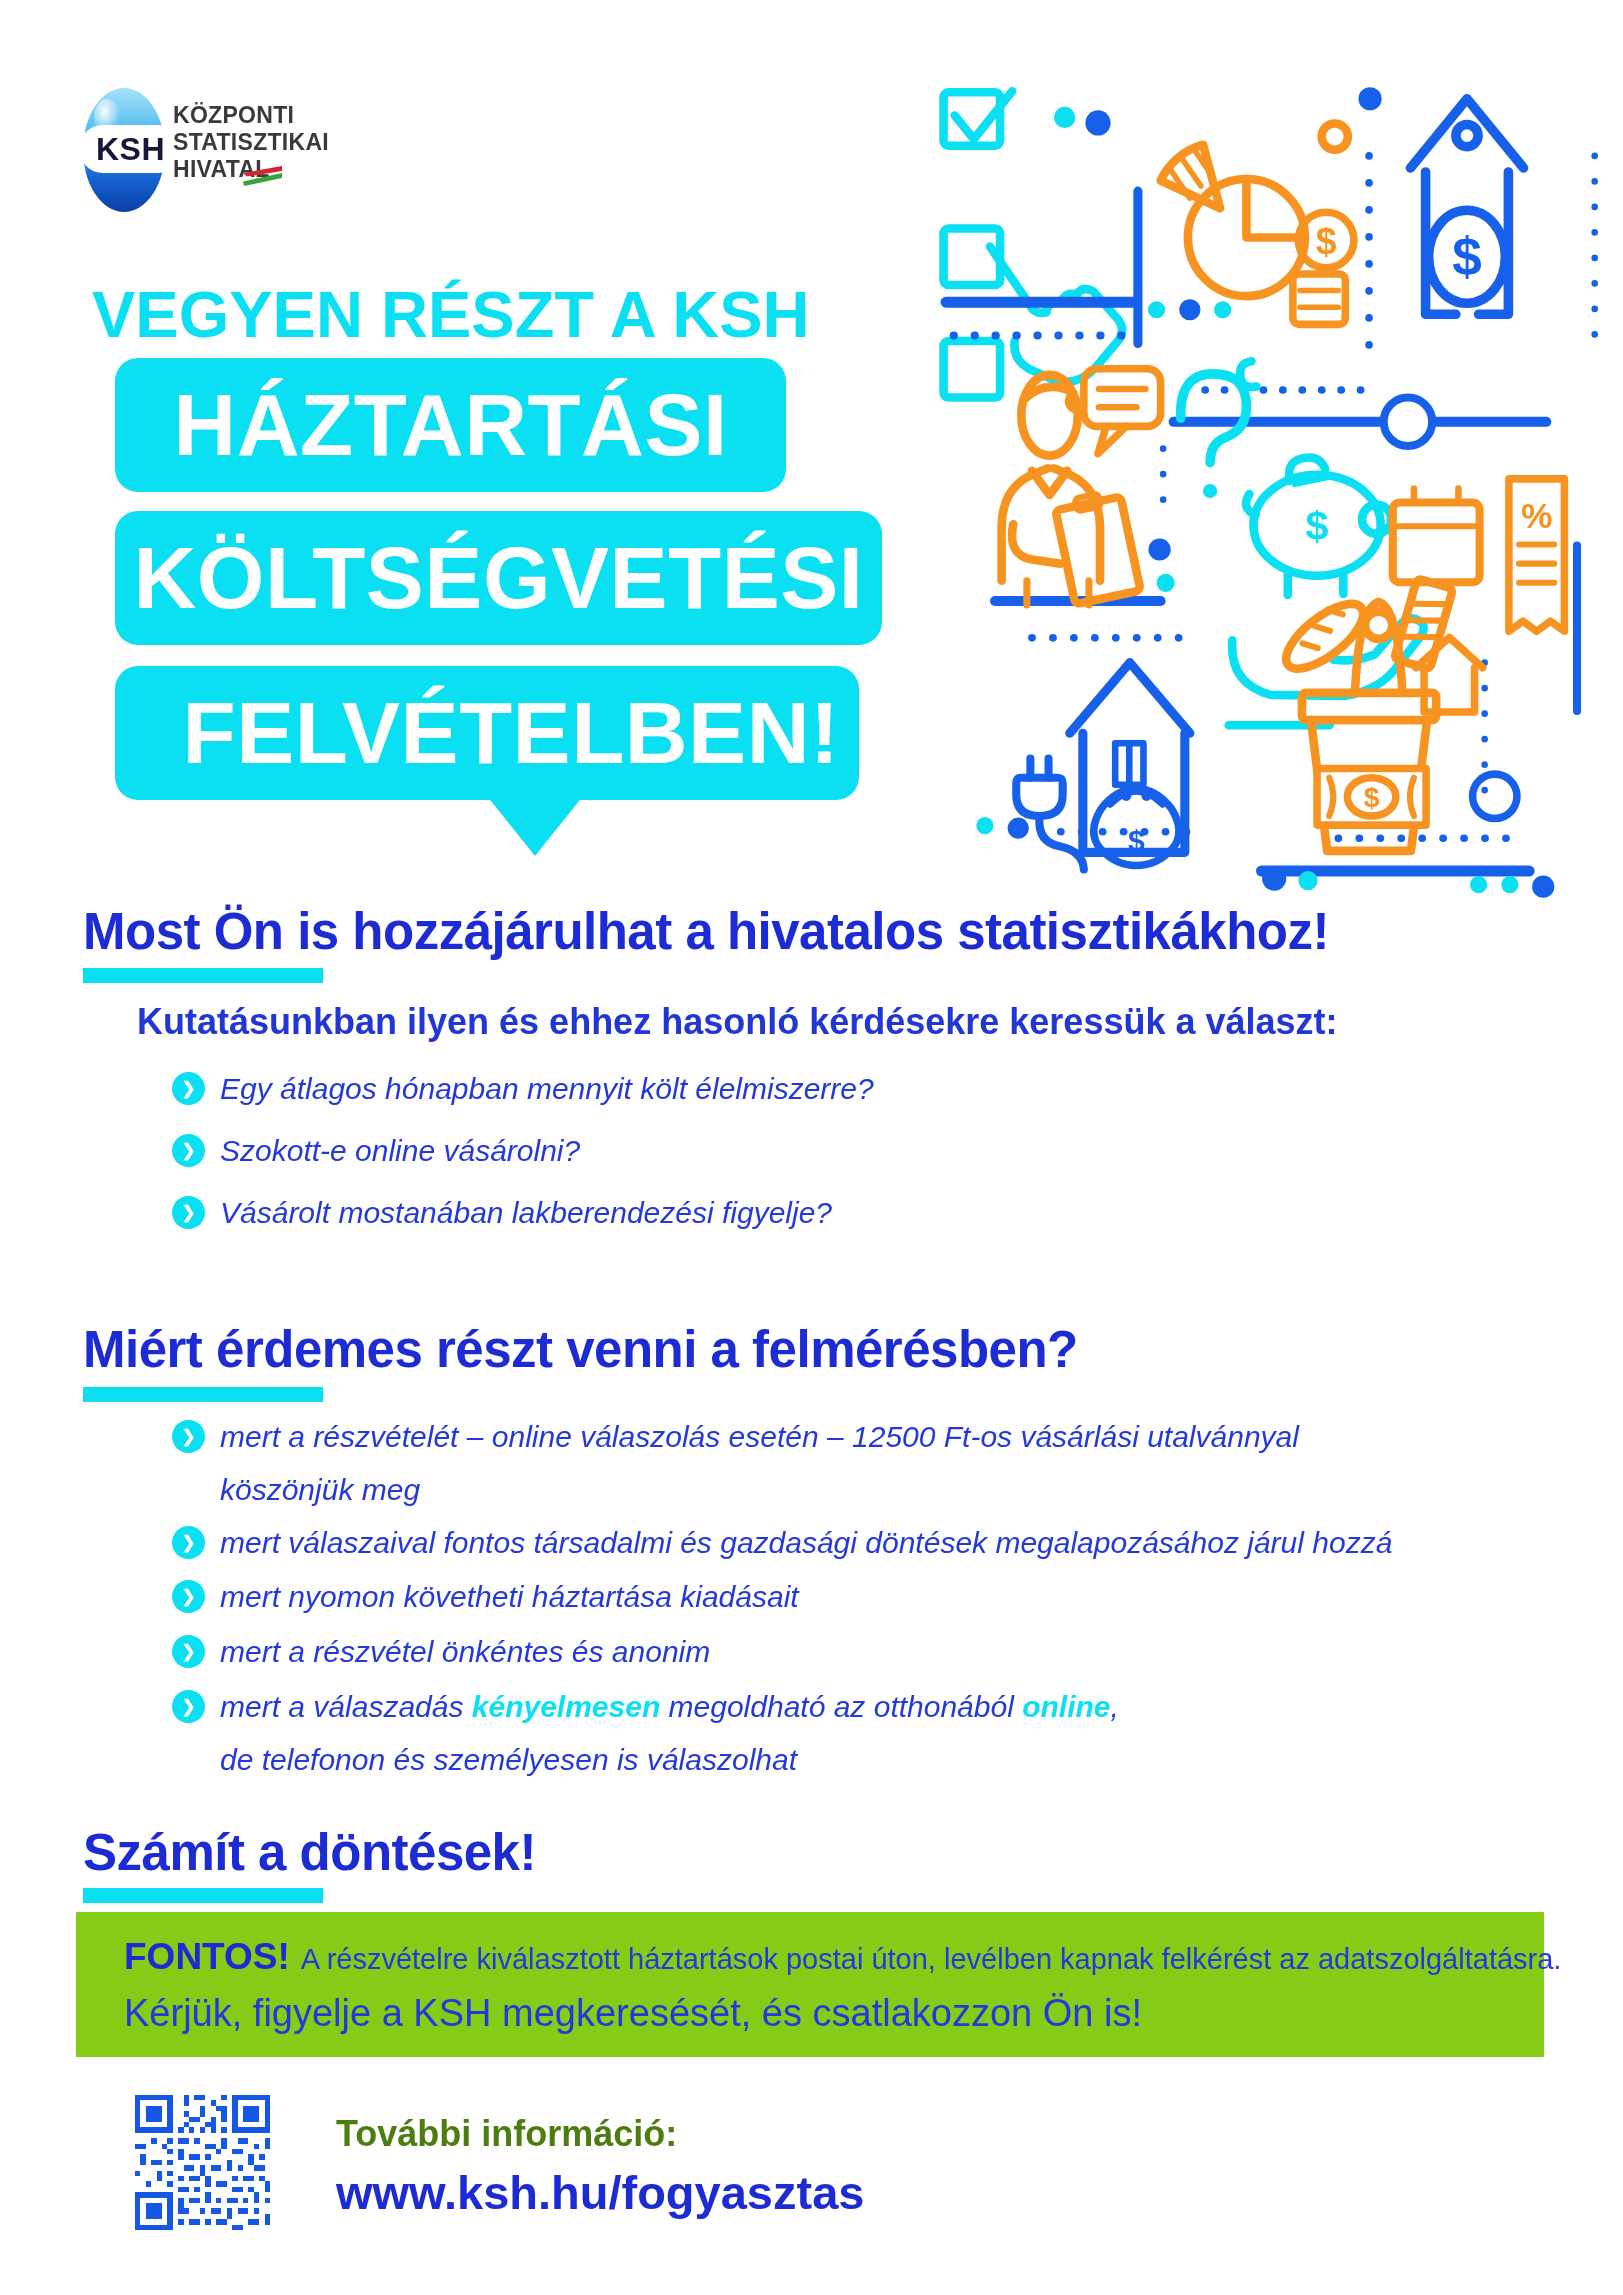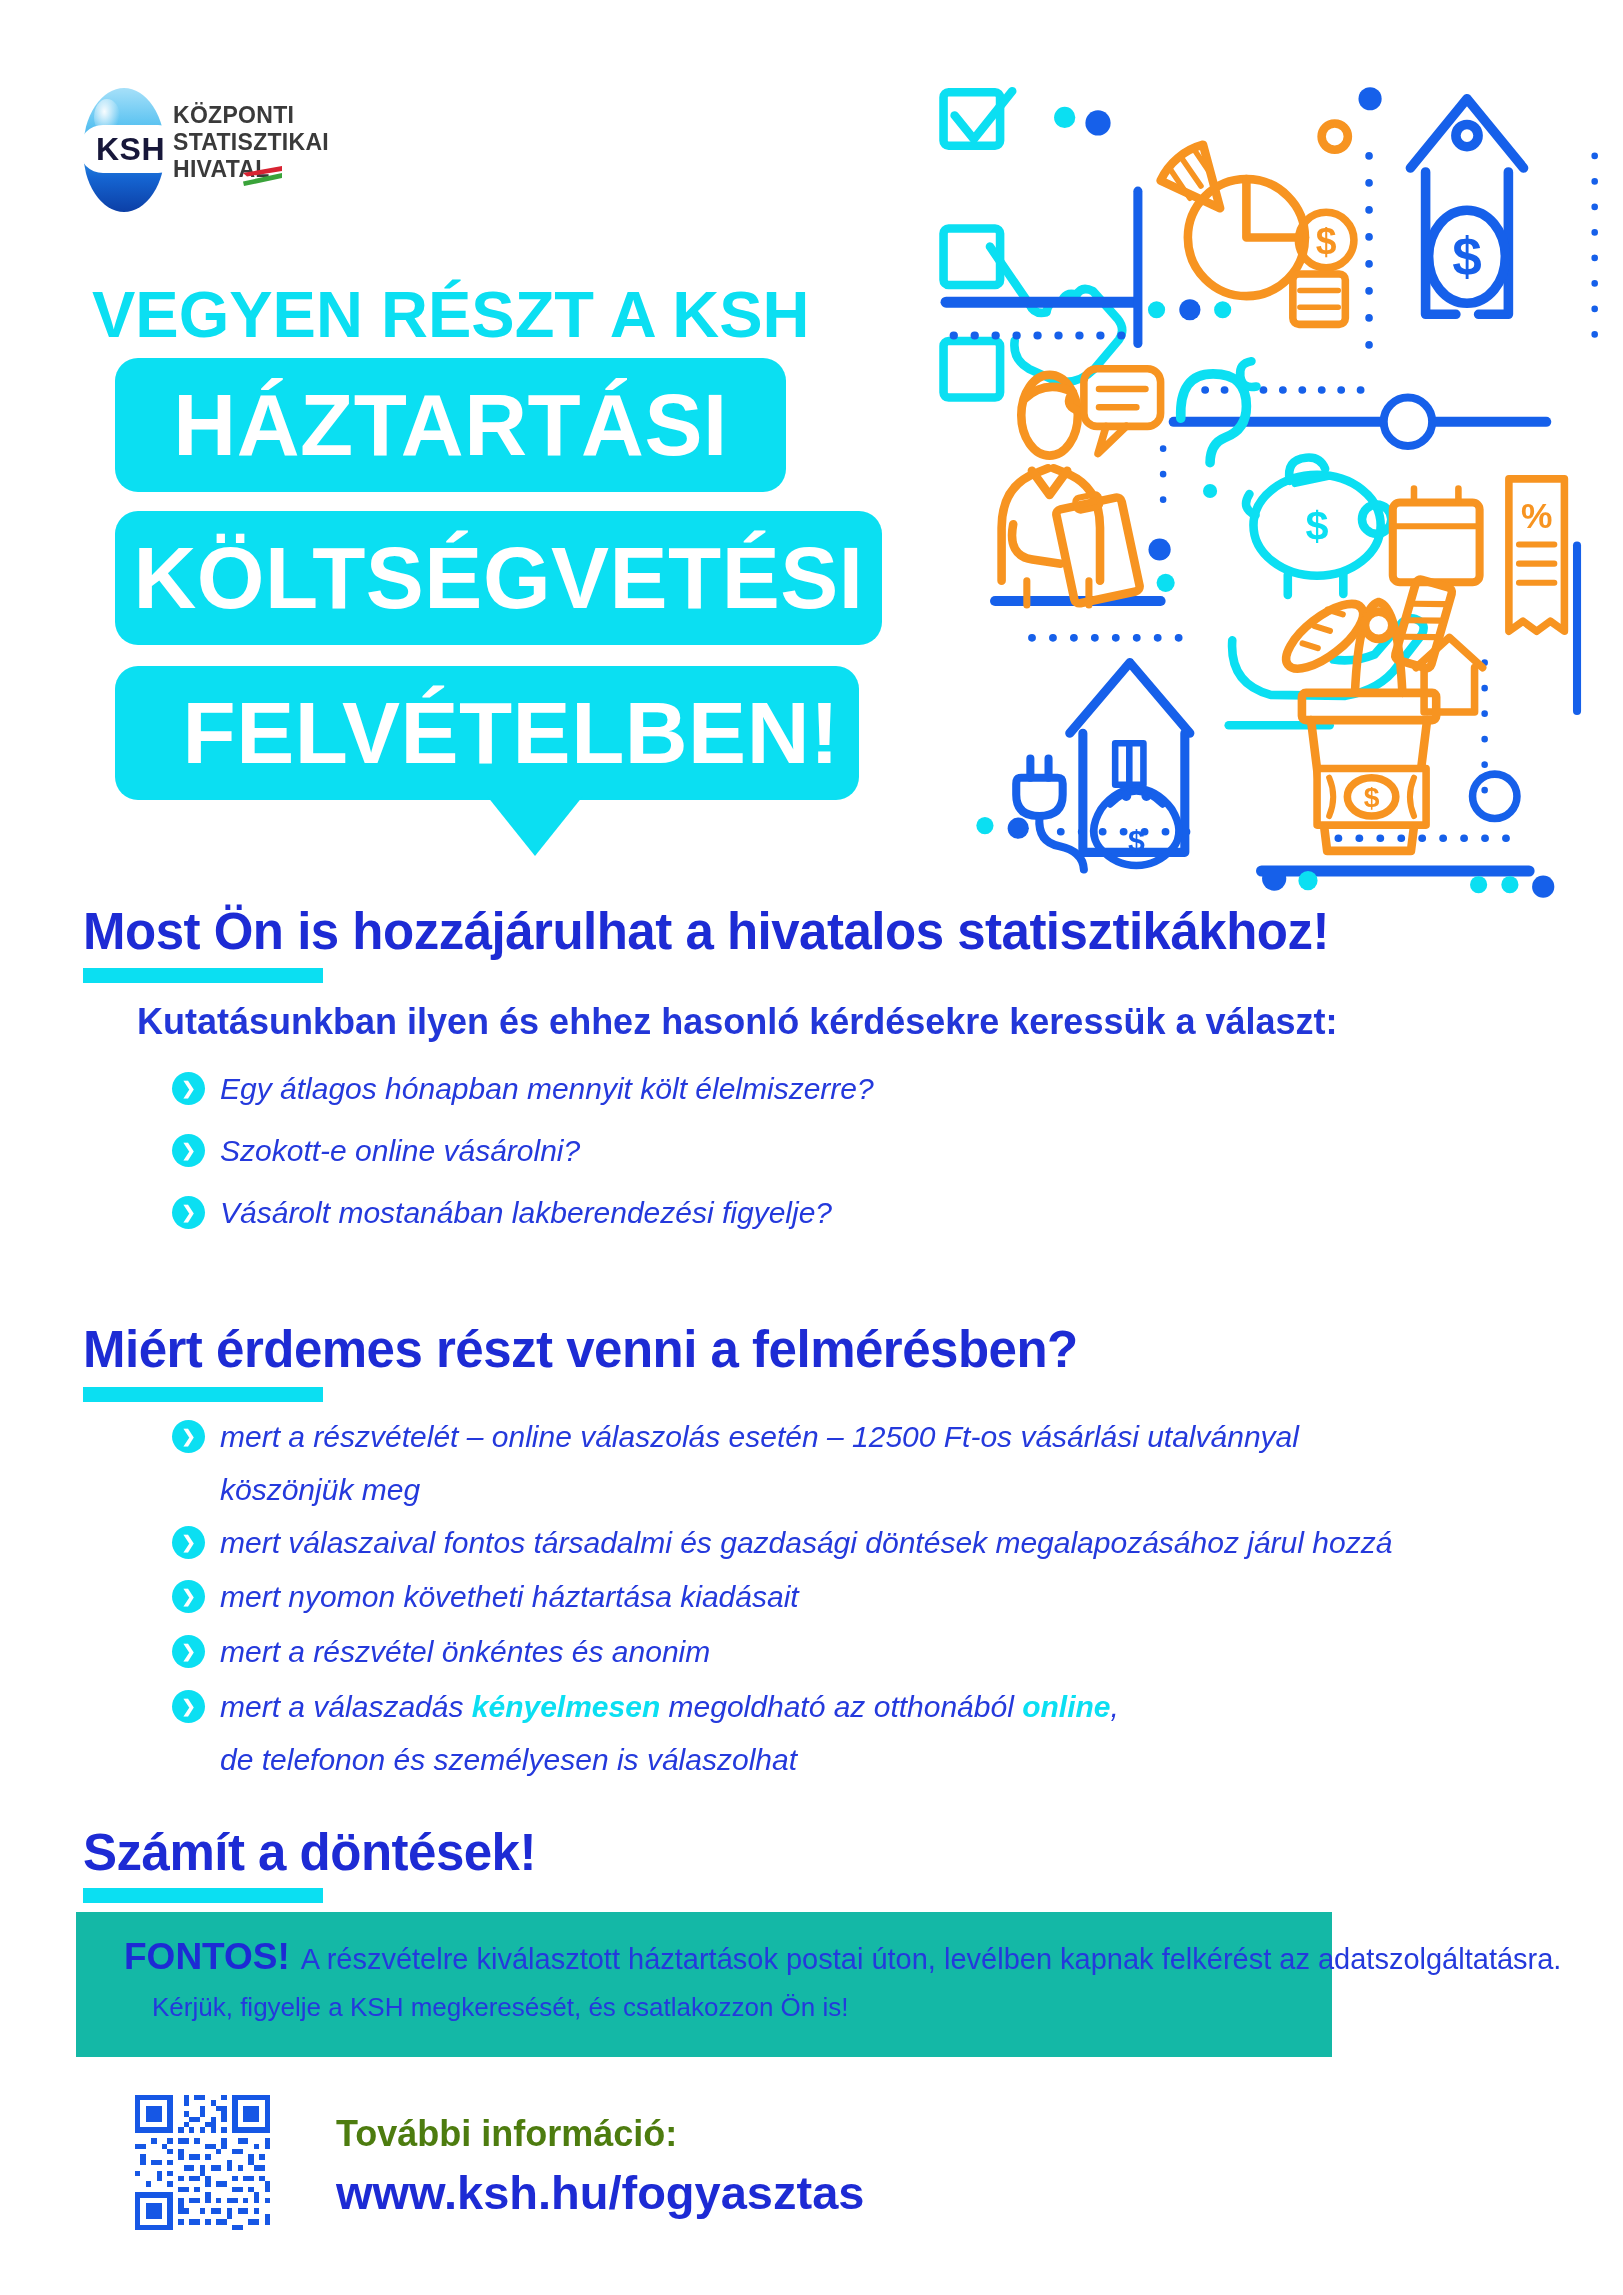--- a/index.html
+++ b/index.html
@@ -38,24 +38,24 @@
   .bar2{left:83px;top:1387px;}
   .bar3{left:83px;top:1888px;}
   .subtitle{left:137px;top:1001px;font-size:36px;font-weight:700;color:#2236d8;white-space:nowrap;}
   .bullet-row{left:172px;display:flex;align-items:flex-start;}
   .bullet-ic{flex:0 0 auto;width:33px;height:33px;border-radius:50%;background:#0bdff2;color:#fff;
     display:flex;align-items:center;justify-content:center;font-size:17px;font-weight:700;margin-top:1px;}
   .bullet-tx{margin-left:15px;font-size:30px;color:#2439dc;line-height:53px;white-space:nowrap;margin-top:-9px;font-style:italic;}
   .bullet-tx .ln{display:block;}
   .hl{color:#0bdff2;font-weight:700;}
   
-  .fontos{left:76px;top:1912px;width:1256px;height:145px;background:#14b8a6;}
+  .fontos{left:76px;top:1912px;width:1468px;height:145px;background:#84cc16;}
   .fontos-l1{left:48px;top:24px;font-size:29px;color:#2439dc;white-space:nowrap;}
   .fontos-label{font-size:37px;font-weight:700;color:#1d2bd4;margin-right:11px;}
-  .fontos-l2{left:48px;top:80px;font-size:26px;color:#2439dc;white-space:nowrap;margin-left:28px;}
+  .fontos-l2{left:48px;top:80px;font-size:38px;color:#2439dc;white-space:nowrap;}
   
   .qr{left:135px;top:2095px;width:135px;height:135px;}
   .finfo{left:336px;top:2113px;font-size:36px;font-weight:700;color:#4d7c0f;}
   .furl{left:336px;top:2165px;font-size:47px;font-weight:700;color:#1d2bd4;}
   .illus{left:898px;top:71px;pointer-events:none;}
   svg text.dsign{font-family:"Liberation Sans",sans-serif;font-weight:700;text-anchor:middle;}
 </style>
 </head>
 <body>
 

